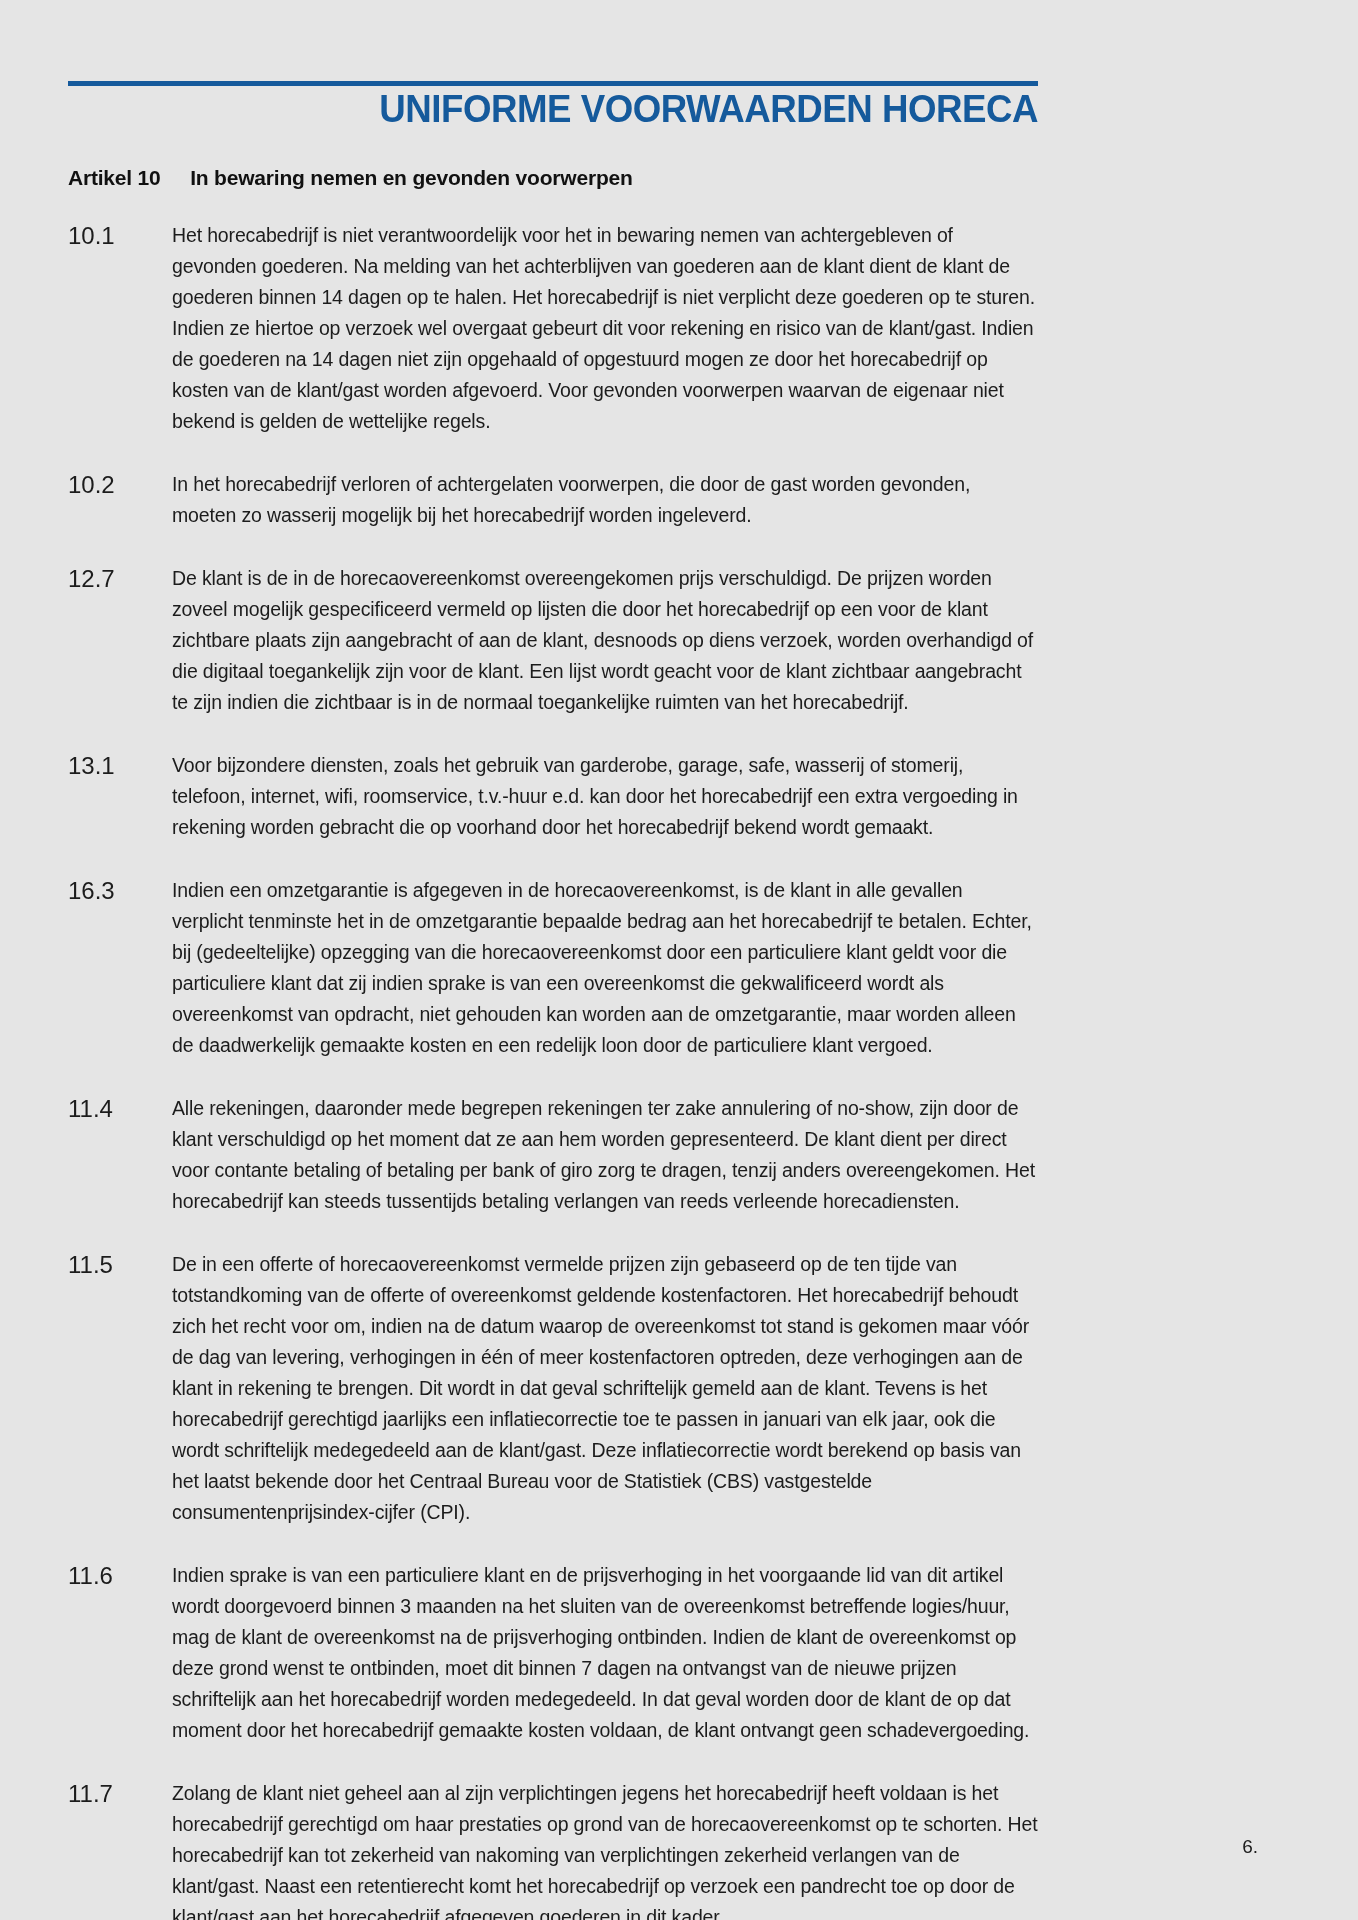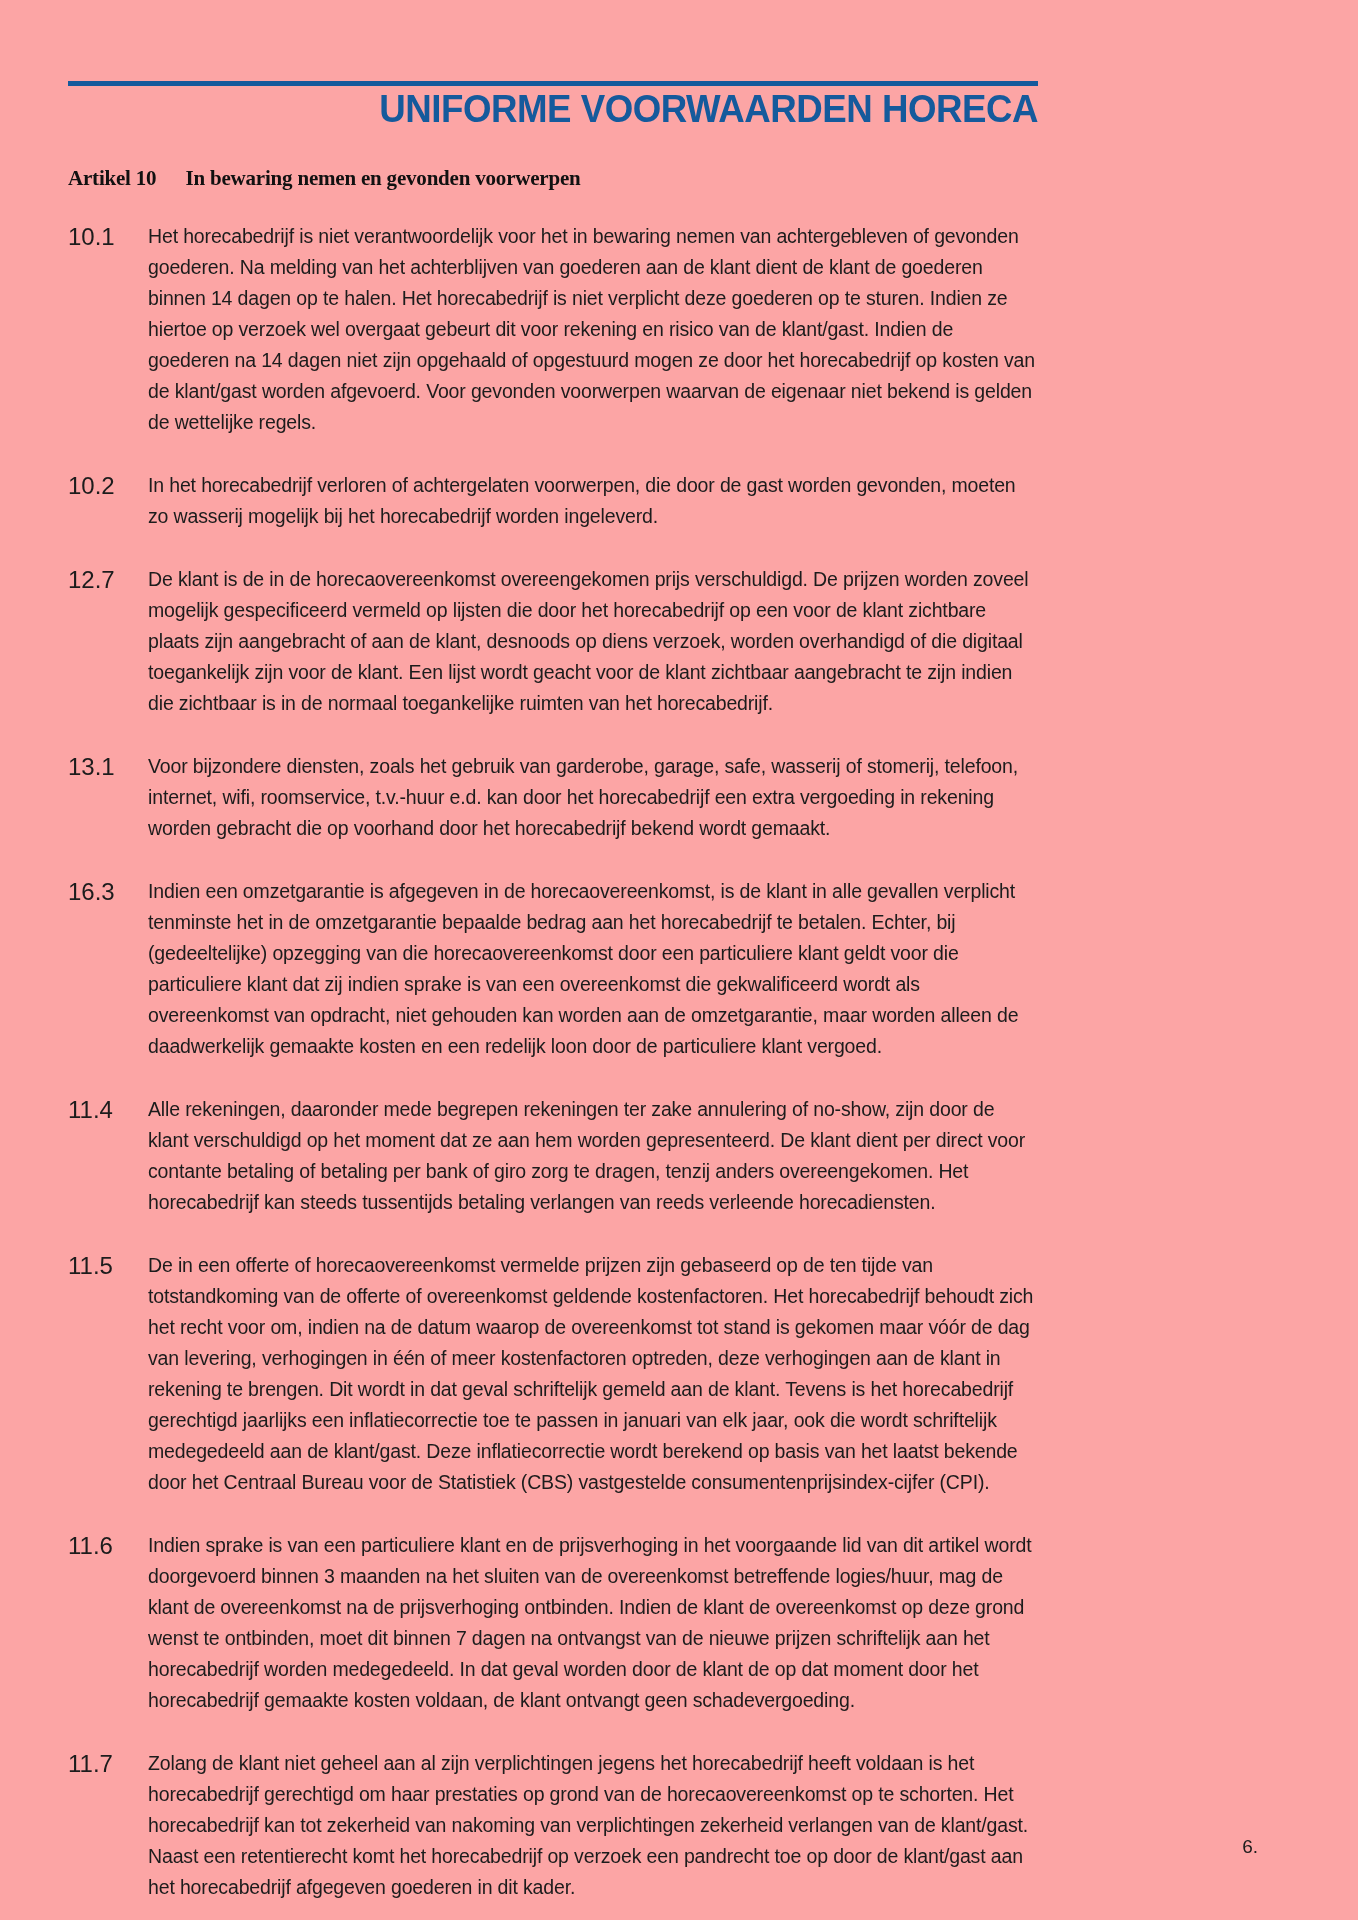--- a/index.html
+++ b/index.html
@@ -6,21 +6,21 @@
   html, body { background: #ffffff; }
   body {
     font-family: "Liberation Sans", sans-serif;
     color: #1c1c1c;
     -webkit-font-smoothing: antialiased;
   }
   .page {
     position: relative;
     width: 1358px;
     height: 1920px;
-    background: #fca5a5;
+    background: #e5e5e5;
     overflow: hidden;
   }
   .content-col {
     position: absolute;
     left: 68px;
     top: 0;
     width: 970px;
   }
   
   .doc-header { padding-top: 81px; }
@@ -42,41 +42,41 @@
     white-space: nowrap;
   }
   
   .doc-body { padding-top: 38px; }
   .article-heading {
     font-size: 21px;
     font-weight: 700;
     color: #111111;
     margin-bottom: 30px;
     letter-spacing: -0.2px;
-    font-family: Liberation Serif, serif;
   }
   .article-heading .art-num { margin-right: 24px; }
   section.article { margin-bottom: 14px; }
   .clause {
     display: flex;
     align-items: flex-start;
     margin-bottom: 32px;
   }
   .clause-num {
     flex: 0 0 80px;
     font-size: 24px;
     line-height: 31px;
     color: #1c1c1c;
   }
   .clause-text {
     flex: 1 1 auto;
     font-size: 19.5px;
     line-height: 31px;
     letter-spacing: -0.15px;
     color: #1c1c1c;
+    margin-left: 24px;
   }
   
   .page-number {
     position: absolute;
     top: 1836px;
     right: 100px;
     font-size: 19px;
     color: #1c1c1c;
   }
 </style>

